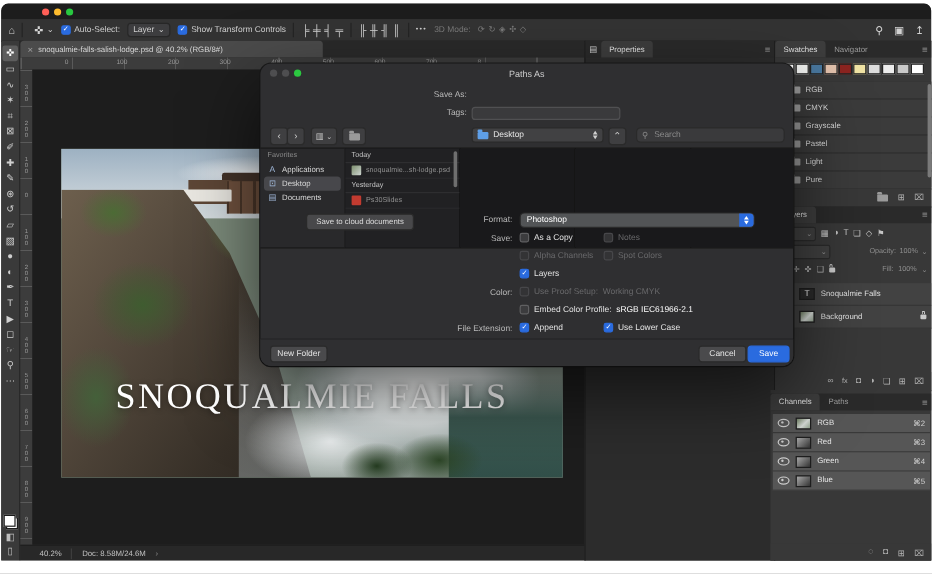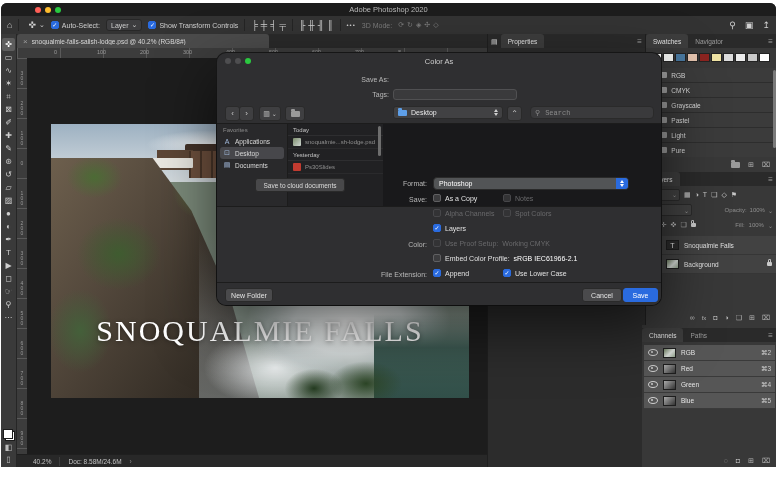--- a/index.html
+++ b/index.html
@@ -123,21 +123,21 @@
   .dlg-label{position:absolute;text-align:right;color:#b9b9b9}
   .field{position:absolute;background:#3a3a3c;border:1px solid #505052;border-radius:3px;color:#fff;font-size:7px;font-family:"Liberation Sans",sans-serif;padding:0 3px;box-sizing:border-box;outline:none}
   .field.focus{border:2px solid #3f7bd9;background:#2c3340}
   .mini-btn{position:absolute;background:#3f3f41;border:1px solid #2a2a2a;border-radius:3px;display:flex;align-items:center;justify-content:center;color:#c9c9c9;font-size:8px}
   .loc-dd{position:absolute;left:176px;top:53px;width:110px;height:13px;background:#414143;border:1px solid #2a2a2a;border-radius:3px;display:flex;align-items:center;gap:4px;padding:0 4px;box-sizing:border-box;color:#e8e8e8}
   .stepper{margin-left:auto;display:flex;flex-direction:column;gap:1px;align-items:center}
   .tri{width:0;height:0;border-left:2.5px solid transparent;border-right:2.5px solid transparent}
   .tri.up{border-bottom:3px solid #cfcfcf}.tri.down{border-top:3px solid #cfcfcf}
   .tri.w.up{border-bottom-color:#fff}.tri.w.down{border-top-color:#fff}
   .search{position:absolute;left:313px;top:53px;width:124px;height:13px;background:#3a3a3c;border:1px solid #2a2a2a;border-radius:4px;display:flex;align-items:center;gap:3px;padding:0 4px;box-sizing:border-box;color:#8a8a8a}
-  .search input{background:none;border:none;outline:none;color:#ddd;font-size:7px;width:90px;font-family:Liberation Mono, monospace}
+  .search input{background:none;border:none;outline:none;color:#ddd;font-size:7px;width:90px;font-family:Liberation Sans, sans-serif}
   .search input::placeholder{color:#8a8a8a}
   .browser{position:absolute;left:0;top:70px;right:0;height:82px;border-top:1px solid #1c1c1c;border-bottom:1px solid #1c1c1c;background:#1e1e20}
   .br-side{position:absolute;left:0;top:0;width:71px;bottom:0;background:#29292b;border-right:1px solid #1c1c1c;padding-top:3px;box-sizing:border-box}
   .side-h{font-size:6px;color:#8a8a8a;padding-left:6px;margin-bottom:2px}
   .side-item{height:12px;display:flex;align-items:center;gap:4px;margin:0 3px;padding-left:3px;border-radius:3px;font-size:6.5px;color:#d8d8d8}
   .side-item.on{background:#47474b}
   .side-ico{font-size:7px;color:#9fb7d8;width:8px;text-align:center}
   .br-col1{position:absolute;left:71px;top:0;width:95px;bottom:0;background:#212123;border-right:1px solid #000}
   .grp-h{height:11px;display:flex;align-items:center;padding-left:5px;font-size:6px;color:#c4c4c4;border-bottom:1px solid #2e2e30}
   .file-row{height:12px;display:flex;align-items:center;gap:4px;padding-left:5px;font-size:6px;color:#8f8f8f;border-bottom:1px solid #2a2a2c}
@@ -160,21 +160,20 @@
 </style>
 </head>
 <body>
 
 <div class="window">
 
   <div class="titlebar" style="padding-left:34px">
     <span class="tl r"></span>
     <span class="tl y"></span>
     <span class="tl g"></span>
-    <span class="win-title">Adobe Photoshop 2020</span>
   </div>
 
   <div class="optionsbar">
     <span class="ob-ico">⌂</span>
     <span class="ob-sep"></span>
     <span class="ob-group">
       <span class="ob-ico"></span>
       <span class="ob-ico">✜</span>
       <span>⌄</span>
     </span>
@@ -476,21 +475,21 @@
       </div>
     </div>
   </div>
 
   <div class="dialog">
     <div class="dlg-dots">
       <span class="dot off"></span>
       <span class="dot off"></span>
       <span class="dot go"></span>
     </div>
-    <div class="dlg-title">Color As</div>
+    <div class="dlg-title">Paths As</div>
 
     <span class="dlg-label" style="left:80px;top:23px;width:92px">Save As:</span>
     <span class="dlg-label" style="left:80px;top:38px;width:92px">Tags:</span>
     <input class="field" style="left: 176px; top: 36px; width: 124px; height: 11px;">
 
     <div class="mini-btn" style="left:8px;top:53px;width:13px;height:13px">
         <span>‹</span>
       </div>
     <div class="mini-btn" style="left:22px;top:53px;width:13px;height:13px">
         <span>›</span>

